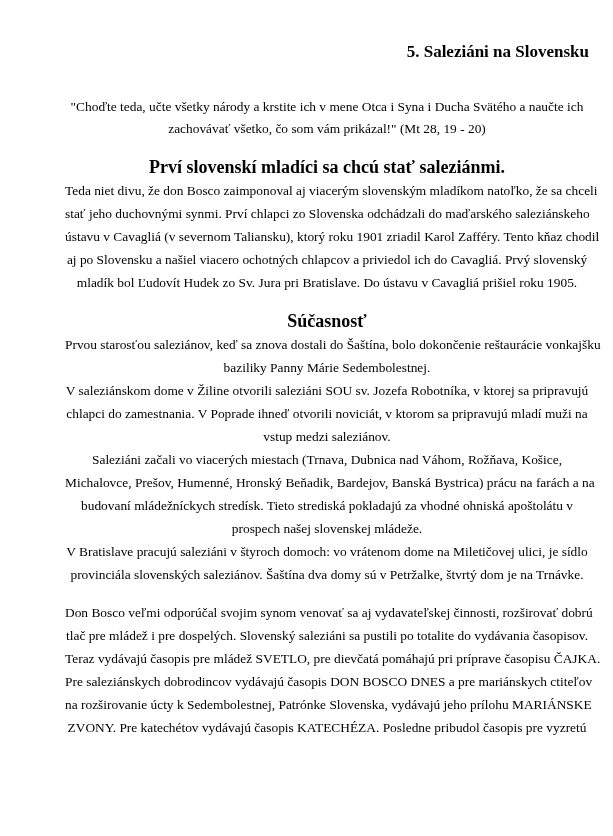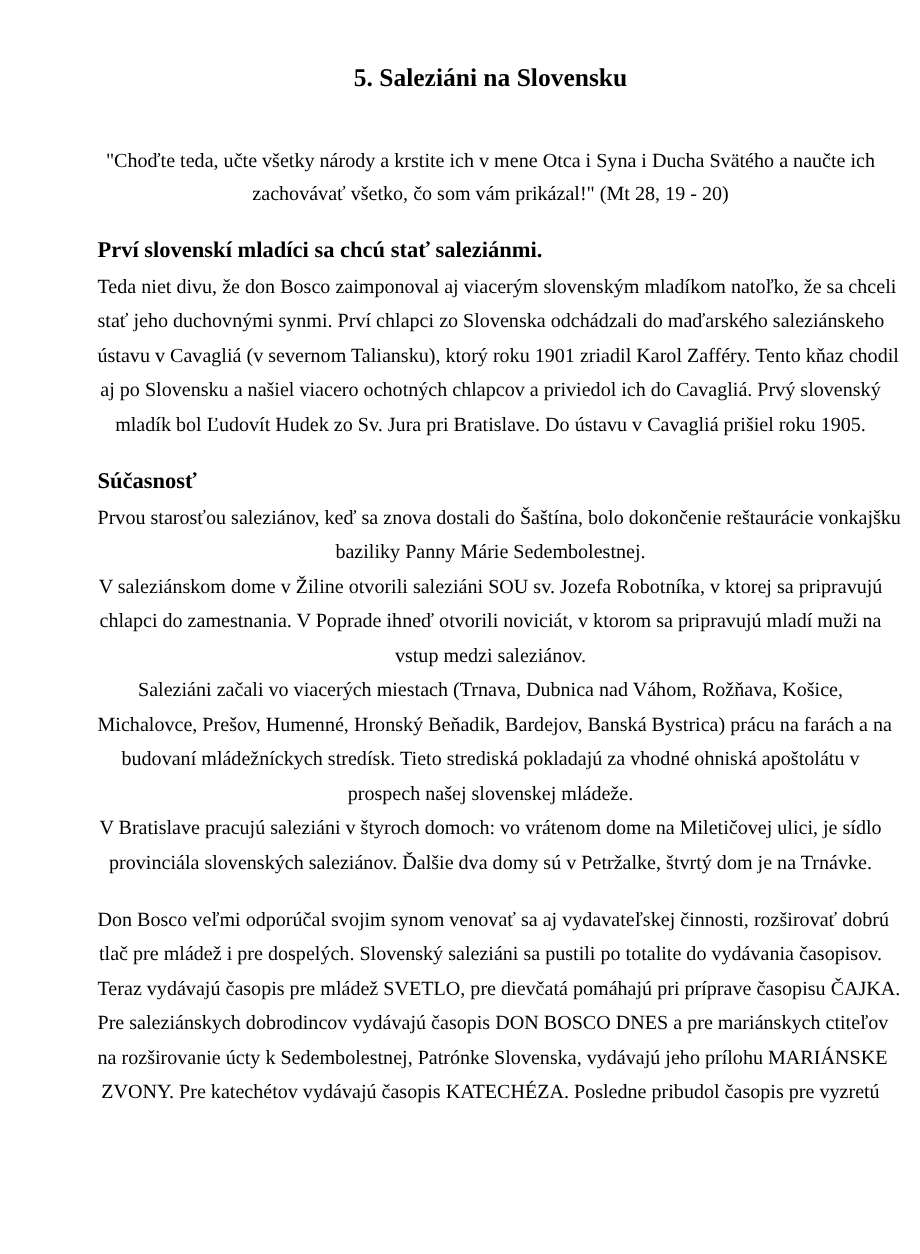--- a/index.html
+++ b/index.html
@@ -16,34 +16,35 @@
     background: #ffffff;
     color: #000000;
     font-family: "Liberation Serif", "DejaVu Serif", serif;
     font-size: 13.4px;
     overflow: hidden;
   }
   .doc-title {
     margin: 0;
     font-size: 17px;
     font-weight: bold;
-    text-align: center;
+    text-align: right;
     line-height: 24px;
     white-space: pre;
   }
   .quote {
     margin: 32px 0 0 0;
     text-align: center;
     line-height: 22px;
     white-space: pre;
   }
   .subheading {
     margin: 15px 0 0 0;
-    font-size: 15px;
+    font-size: 18px;
     font-weight: bold;
+    text-align: center;
     line-height: 24px;
     white-space: pre;
   }
   .subheading.present {
   }
   .para {
     margin: 0;
     line-height: 23px;
     text-align: center;
     white-space: pre;
@@ -79,21 +80,21 @@
   <p class="para">V saleziánskom dome v Žiline otvorili saleziáni SOU sv. Jozefa Robotníka, v ktorej sa pripravujú
 chlapci do zamestnania. V Poprade ihneď otvorili noviciát, v ktorom sa pripravujú mladí muži na
 vstup medzi saleziánov.</p>
 
   <p class="para">Saleziáni začali vo viacerých miestach (Trnava, Dubnica nad Váhom, Rožňava, Košice,
 Michalovce, Prešov, Humenné, Hronský Beňadik, Bardejov, Banská Bystrica) prácu na farách a na
 budovaní mládežníckych stredísk. Tieto strediská pokladajú za vhodné ohniská apoštolátu v
 prospech našej slovenskej mládeže.</p>
 
   <p class="para">V Bratislave pracujú saleziáni v štyroch domoch: vo vrátenom dome na Miletičovej ulici, je sídlo
-provinciála slovenských saleziánov. Ďalšie dva domy sú v Petržalke, štvrtý dom je na Trnávke.</p>
+provinciála slovenských saleziánov. Šaštína dva domy sú v Petržalke, štvrtý dom je na Trnávke.</p>
 
   <p class="para publishing">Don Bosco veľmi odporúčal svojim synom venovať sa aj vydavateľskej činnosti, rozširovať dobrú
 tlač pre mládež i pre dospelých. Slovenský saleziáni sa pustili po totalite do vydávania časopisov.
 Teraz vydávajú časopis pre mládež SVETLO, pre dievčatá pomáhajú pri príprave časopisu ČAJKA.
 Pre saleziánskych dobrodincov vydávajú časopis DON BOSCO DNES a pre mariánskych ctiteľov
 na rozširovanie úcty k Sedembolestnej, Patrónke Slovenska, vydávajú jeho prílohu MARIÁNSKE
 ZVONY. Pre katechétov vydávajú časopis KATECHÉZA. Posledne pribudol časopis pre vyzretú</p>
 
 </div>
 

